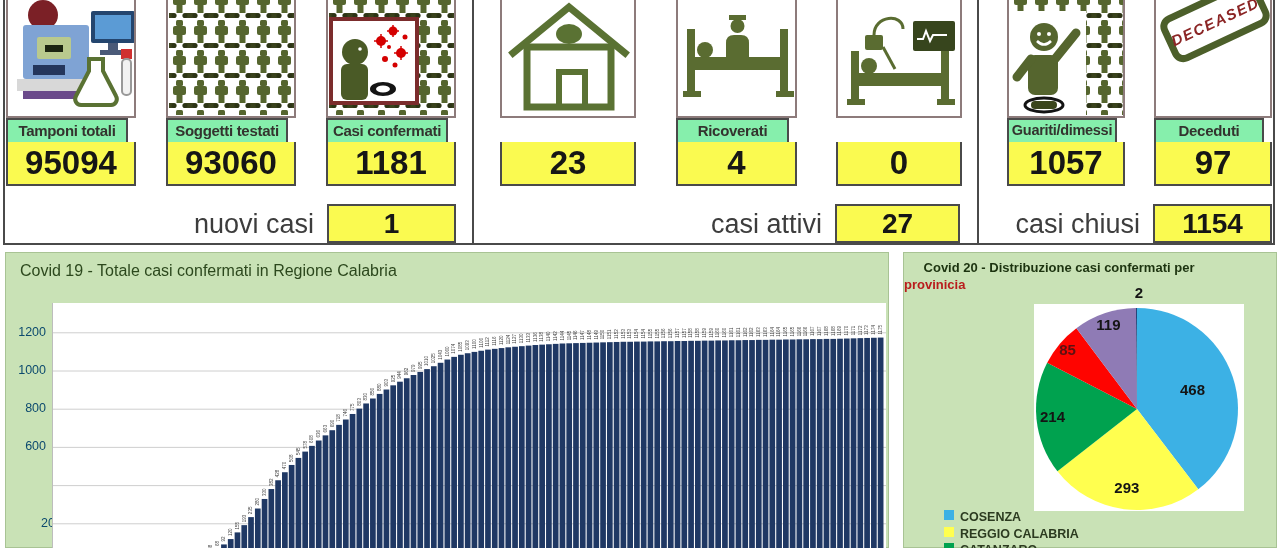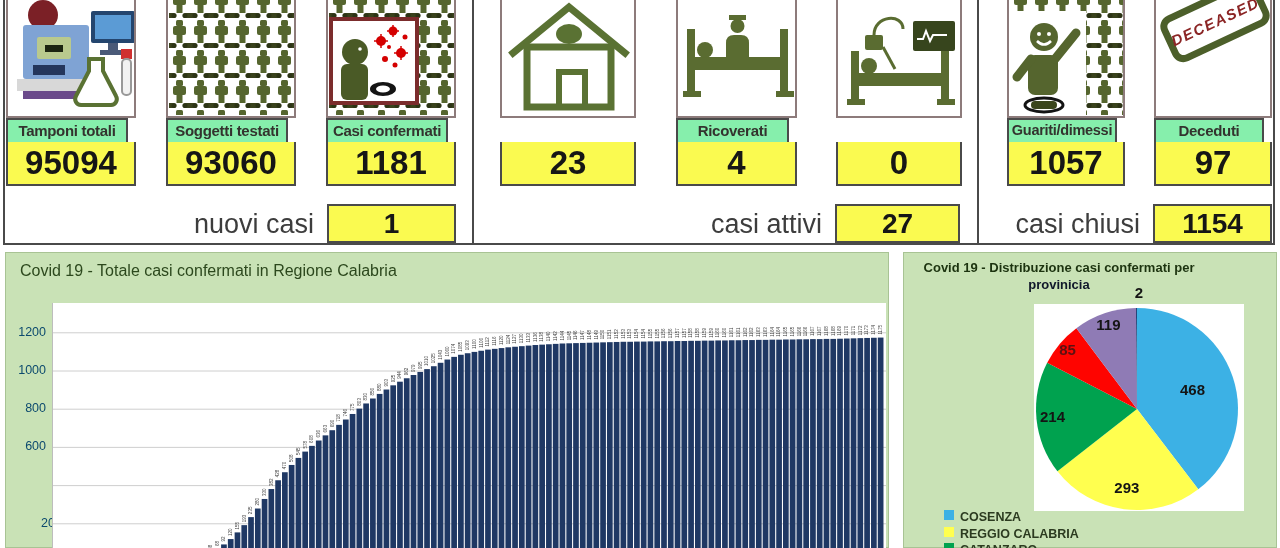--- a/index.html
+++ b/index.html
@@ -57,22 +57,22 @@
 
   #bar-title { position:absolute; left:14px; top:9px; font-weight:normal; font-size:16px;
                color:#2c481d; }
   #bar-plot { position:absolute; left:46px; top:50px; width:834px; height:246px;
               background:#fff; }
   .ytick { position:absolute; left:0; width:40px; text-align:right; font-size:12.5px;
            color:#0c4a6e; }
 
   #pie-title-1 { position:absolute; left:0; top:7px; width:310px; text-align:center;
                  font-weight:bold; font-size:13px; color:#1c330f; }
-  #pie-title-2 { position:absolute; left:0; top:24px; width:310px; text-align:center;
-                 font-weight:bold; font-size:13px; color:#0f172a; }
+  #pie-title-2 { position:absolute; left:0; top:24px; width:310px; 
+                 font-weight:bold; font-size:13px; color:#b91c1c; }
   #pie-box { position:absolute; left:130px; top:51px; width:210px; height:207px;
              background:#fff; overflow:visible; }
   #pie-box svg { overflow:visible; }
   #pie-legend { position:absolute; left:40px; top:257px; }
   .legend-item { display:flex; align-items:flex-start; height:16.5px; }
   .legend-swatch { width:10px; height:10px; margin-right:6px; }
   .legend-label { font-size:12.5px; font-weight:bold; color:#2c3b20; }
 </style>
 </head>
 <body>
@@ -495,21 +495,21 @@
           <text x="816.44" y="31.956999999999994" font-size="4.5" fill="#3f3f3f" font-family="Liberation Sans, sans-serif" transform="rotate(-90 816.44 31.956999999999994)">1173</text>
           <rect x="819.01" y="34.76599999999999" width="5.7" height="236.234" fill="#1F3864"></rect>
           <text x="823.21" y="31.76599999999999" font-size="4.5" fill="#3f3f3f" font-family="Liberation Sans, sans-serif" transform="rotate(-90 823.21 31.76599999999999)">1174</text>
           <rect x="825.78" y="34.57499999999999" width="5.7" height="236.425" fill="#1F3864"></rect>
           <text x="829.98" y="31.57499999999999" font-size="4.5" fill="#3f3f3f" font-family="Liberation Sans, sans-serif" transform="rotate(-90 829.98 31.57499999999999)">1175</text>
         </svg>
     </div>
   </div>
 
   <div class="panel" id="pie-panel">
-    <div id="pie-title-1">Covid 19 - Distribuzione casi confermati per</div>
+    <div id="pie-title-1">Covid 20 - Distribuzione casi confermati per</div>
     <div id="pie-title-2">provinicia</div>
     <div id="pie-box">
       <svg id="piechart" width="210" height="207">
           <path d="M103 105 L103 4 A101 101 0 0 1 164.26263595528656 185.29875114726275 Z" fill="#3CB1E5"></path>
           <text x="158.4972021298365" y="91.2469480947748" font-size="15" font-weight="bold" fill="#141414" text-anchor="middle" font-family="Liberation Sans, sans-serif">468</text>
           <path d="M103 105 L164.26263595528656 185.29875114726275 A101 101 0 0 1 23.44032911263895 167.2194404370113 Z" fill="#FFFF4F"></path>
           <text x="92.83964354405013" y="189.14045271975664" font-size="15" font-weight="bold" fill="#141414" text-anchor="middle" font-family="Liberation Sans, sans-serif">293</text>
           <path d="M103 105 L23.44032911263895 167.2194404370113 A101 101 0 0 1 13.173586206611091 58.8240821962479 Z" fill="#00A24F"></path>
           <text x="18.538011098759043" y="117.99987692696898" font-size="15" font-weight="bold" fill="#141414" text-anchor="middle" font-family="Liberation Sans, sans-serif">214</text>
           <path d="M103 105 L13.173586206611091 58.8240821962479 A101 101 0 0 1 42.38011910431505 24.214914494116115 Z" fill="#FE0400"></path>

